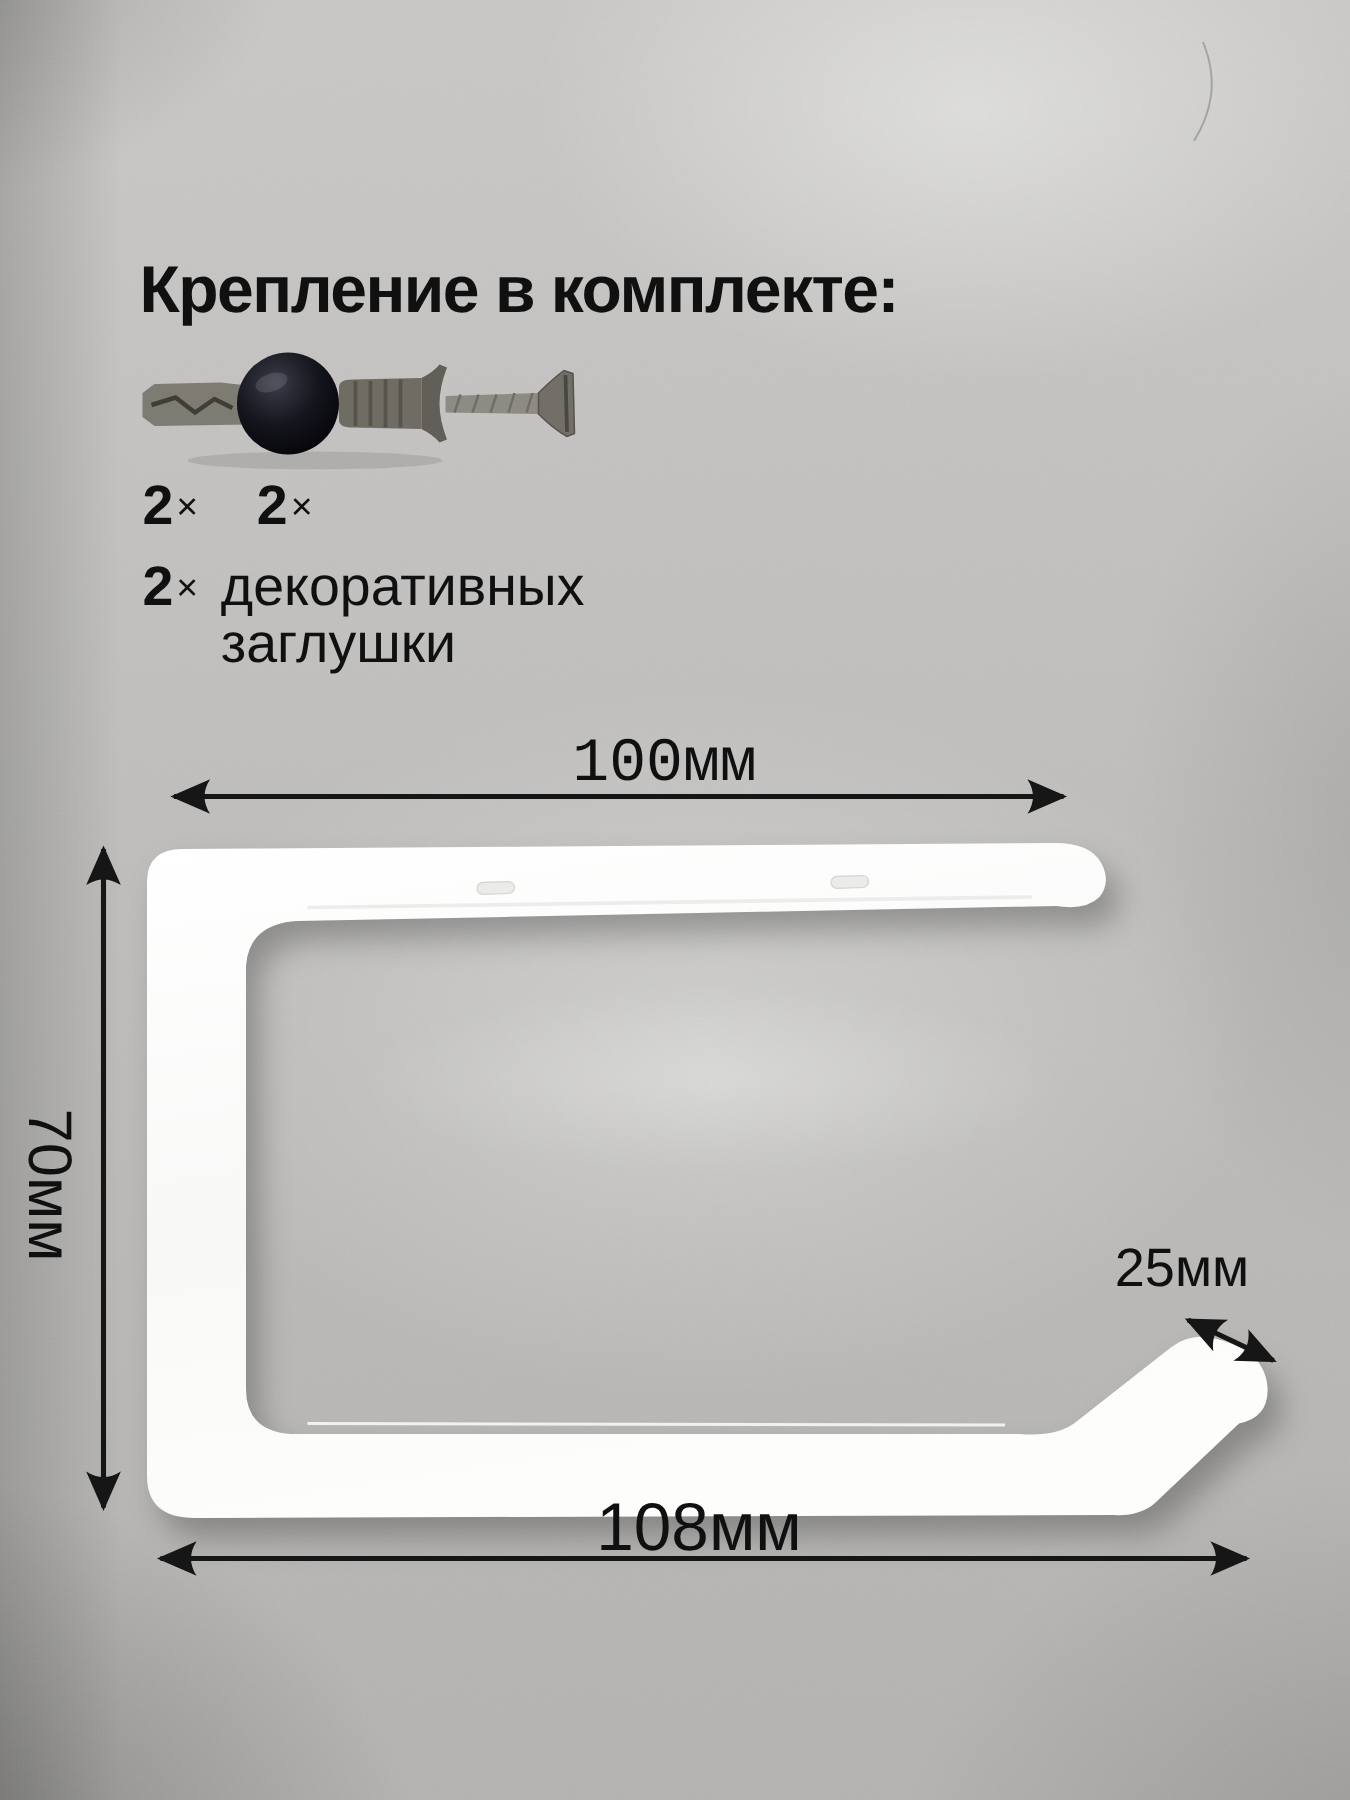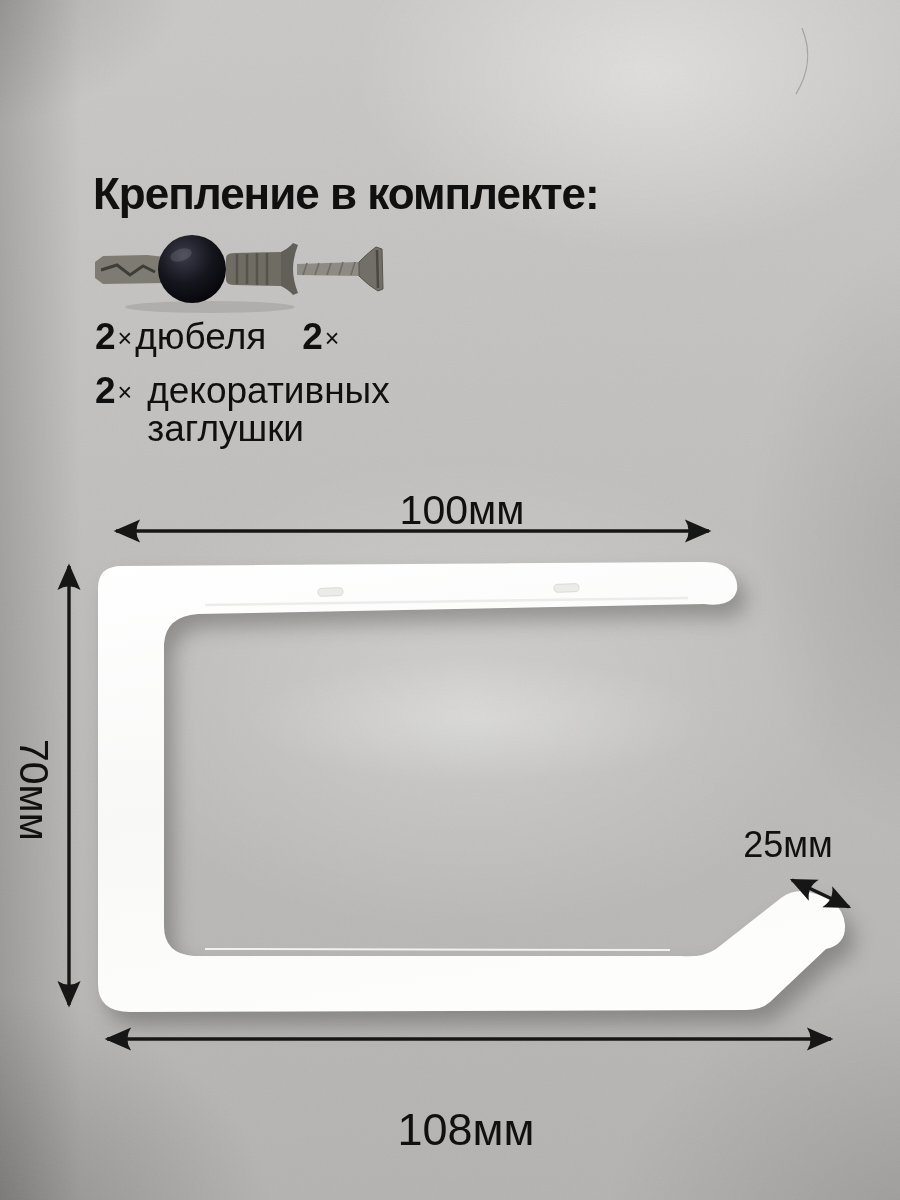--- a/index.html
+++ b/index.html
@@ -39,24 +39,24 @@
   .row2{left:95px;top:372px;}
   .hw-item{display:flex;align-items:flex-start;white-space:nowrap;}
   .qty{font-weight:700;}
   .times{font-size:25px;font-weight:400;margin:0 3px 0 2px;transform:translateY(8px);}
   .two-line{line-height:38px;margin-left:12px;}
 
   .dim{
     position:absolute;font-size:41px;font-weight:400;white-space:nowrap;
     color:var(--text,#101010);
   }
-  .dim-top   {left:462px;top:487px;transform:translateX(-50%);}
+  .dim-top   {left:443px;top:487px;transform:translateX(-50%);font-family:Liberation Mono, monospace;}
   .dim-left  {left:33px; top:790px;transform:translate(-50%,-50%) rotate(90deg);}
   .dim-hook  {left:788px;top:824px;transform:translateX(-50%);font-size:36px;}
-  .dim-bottom{left:466px;top:1104px;transform:translateX(-50%);font-size:45px;}
+  .dim-bottom{left:466px;top:992px;transform:translateX(-50%);font-size:45px;}
 
   .bracket{filter:drop-shadow(9px 13px 10px rgba(0,0,0,.26));}
   .dim-line{stroke:var(--arrow,#161616);stroke-width:3.4;}
 </style>
 </head>
 <body>
 
 <div class="page">
 
   <div class="bg"></div>
@@ -104,21 +104,20 @@
     <path d="M 274 34 Q 284 24 291 19 L 297 21 L 298 61 L 293 63 Q 284 58 274 48 Z" fill="#716f67" stroke="#55534b" stroke-width="1"></path>
     <line x1="292" y1="22" x2="293" y2="60" stroke="#4a4840" stroke-width="2.5"></line>
     <circle cx="107" cy="41" r="34" fill="url(#capGrad)"></circle>
     <ellipse cx="96" cy="27" rx="11" ry="6" fill="rgba(255,255,255,0.12)" transform="rotate(-18 96 27)"></ellipse>
   </svg>
 
   <div class="hw-row row1">
     <div class="hw-item">
       <span class="qty">2</span>
       <span class="times">×</span>
-      <span class="lbl">дюбеля</span>
     </div>
     <div class="hw-item">
       <span class="qty">2</span>
       <span class="times">×</span>
     </div>
   </div>
 
   <div class="hw-row row2">
     <div class="hw-item">
       <span class="qty">2</span>

